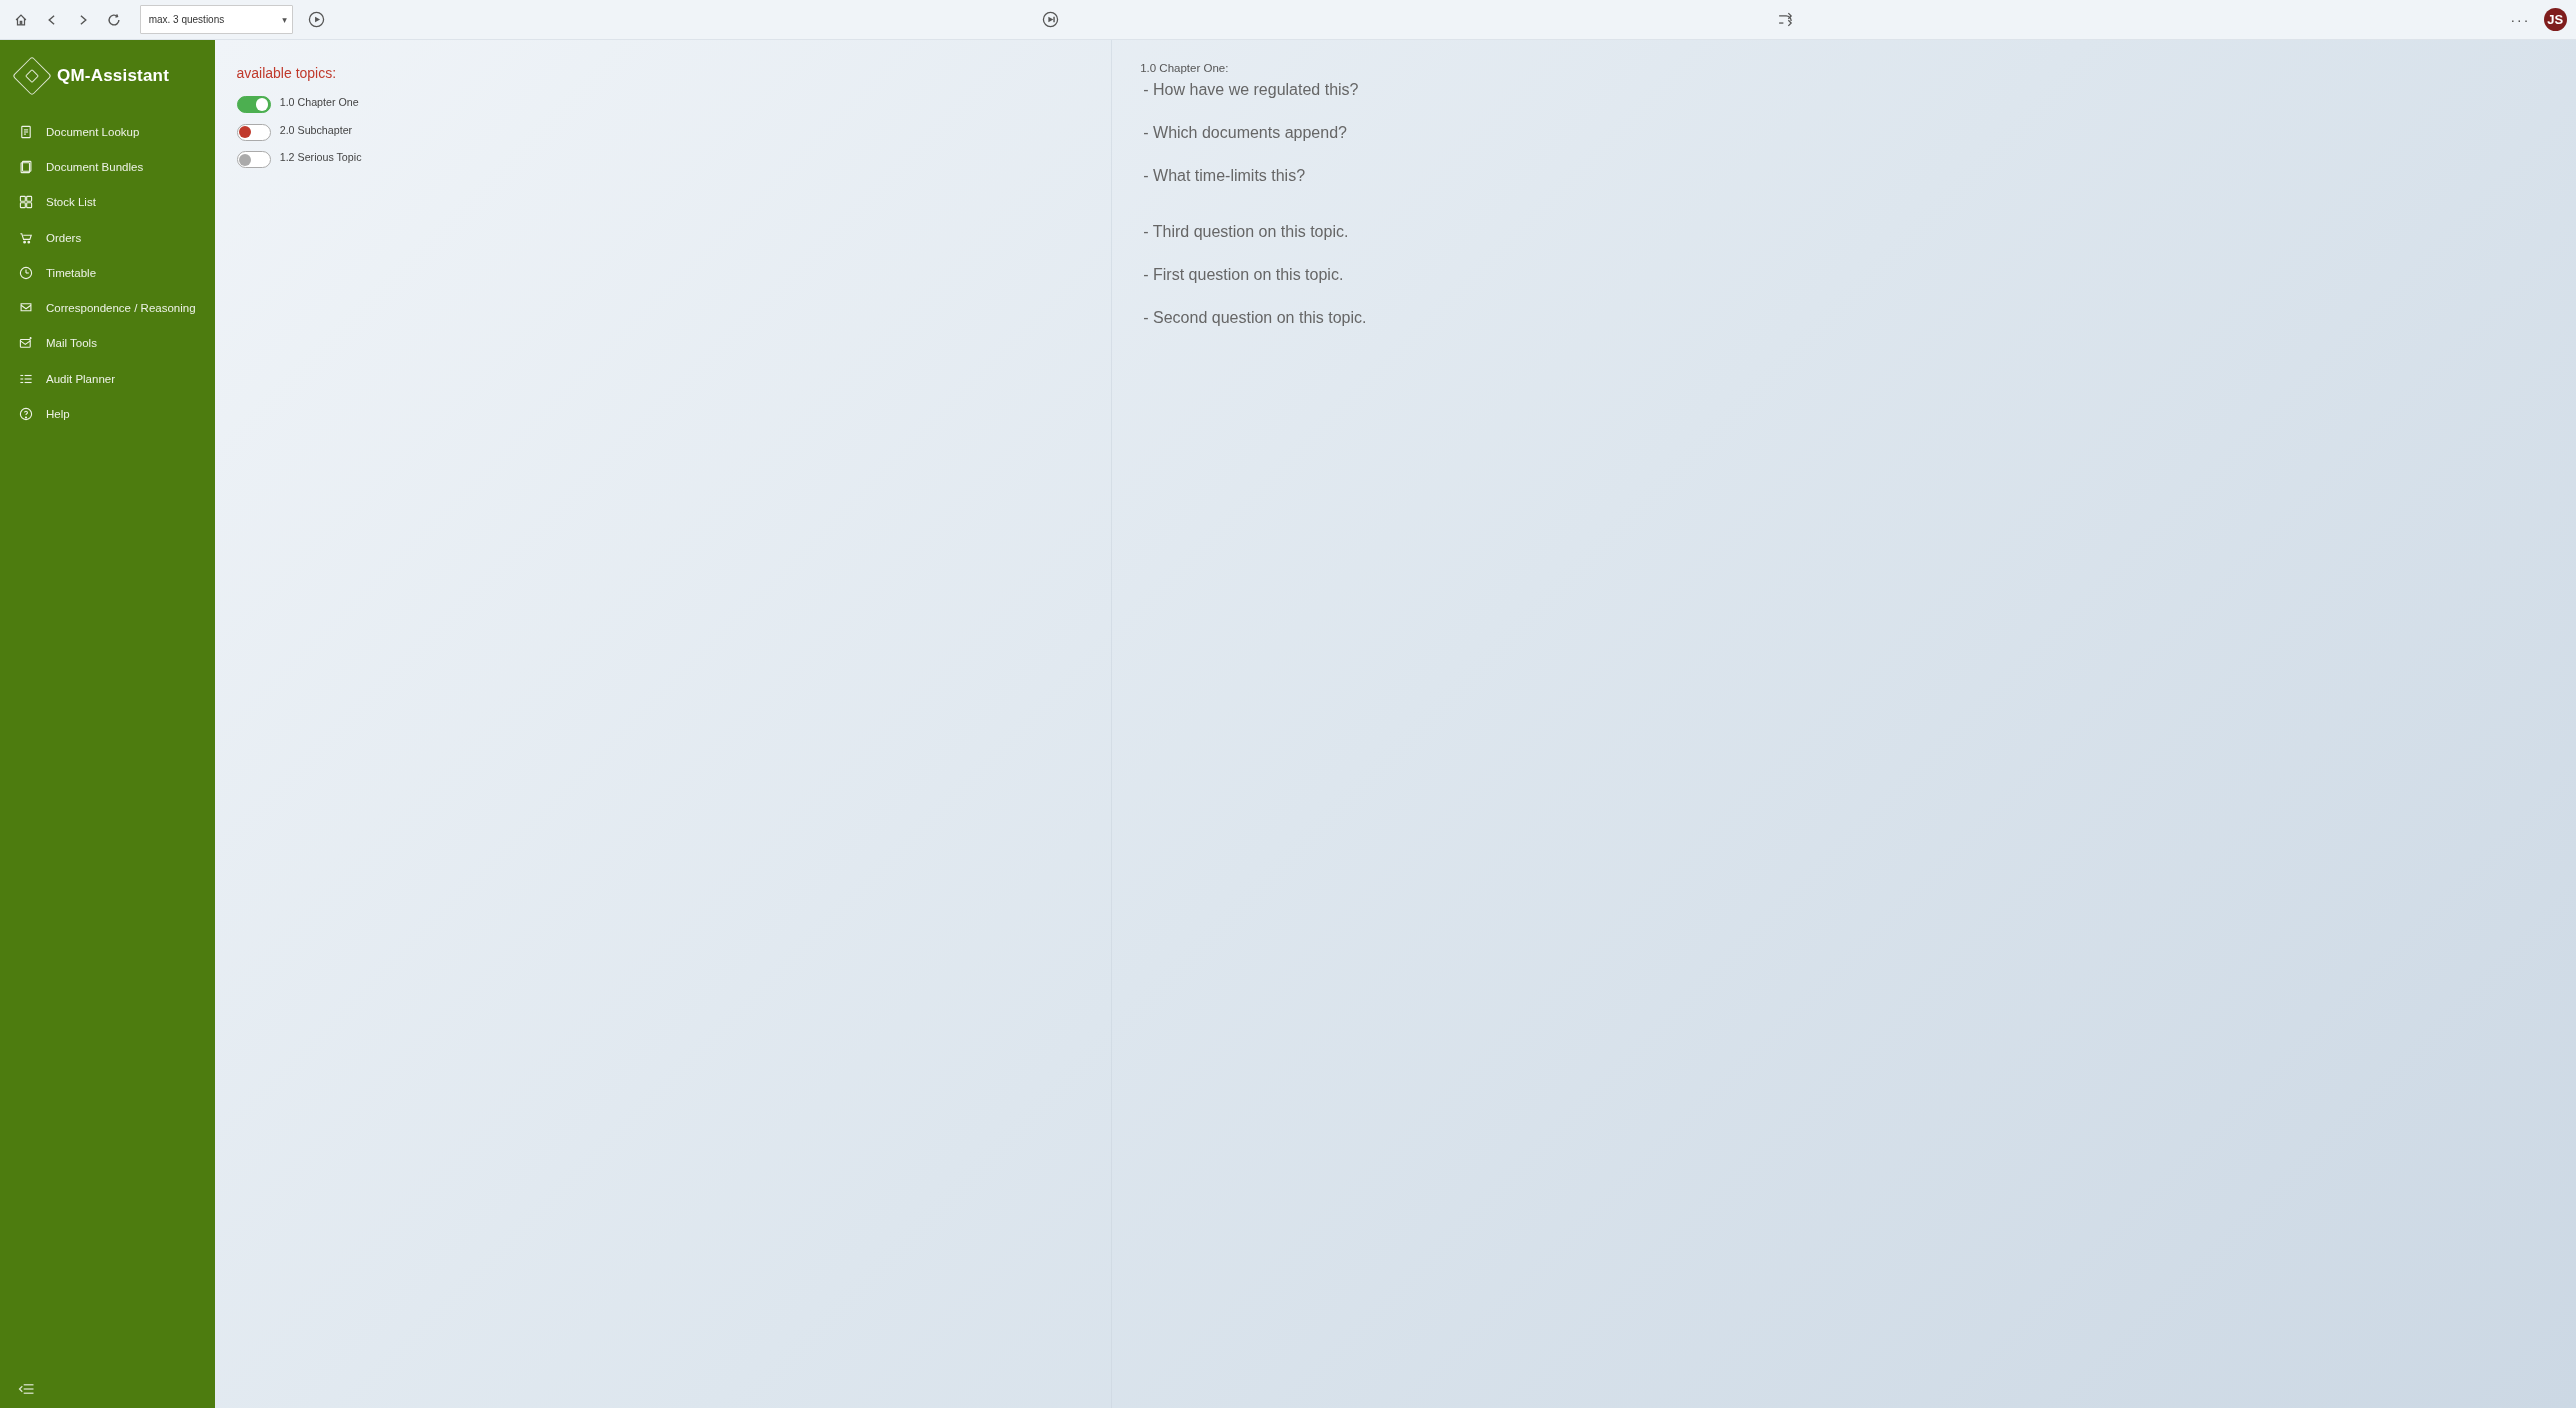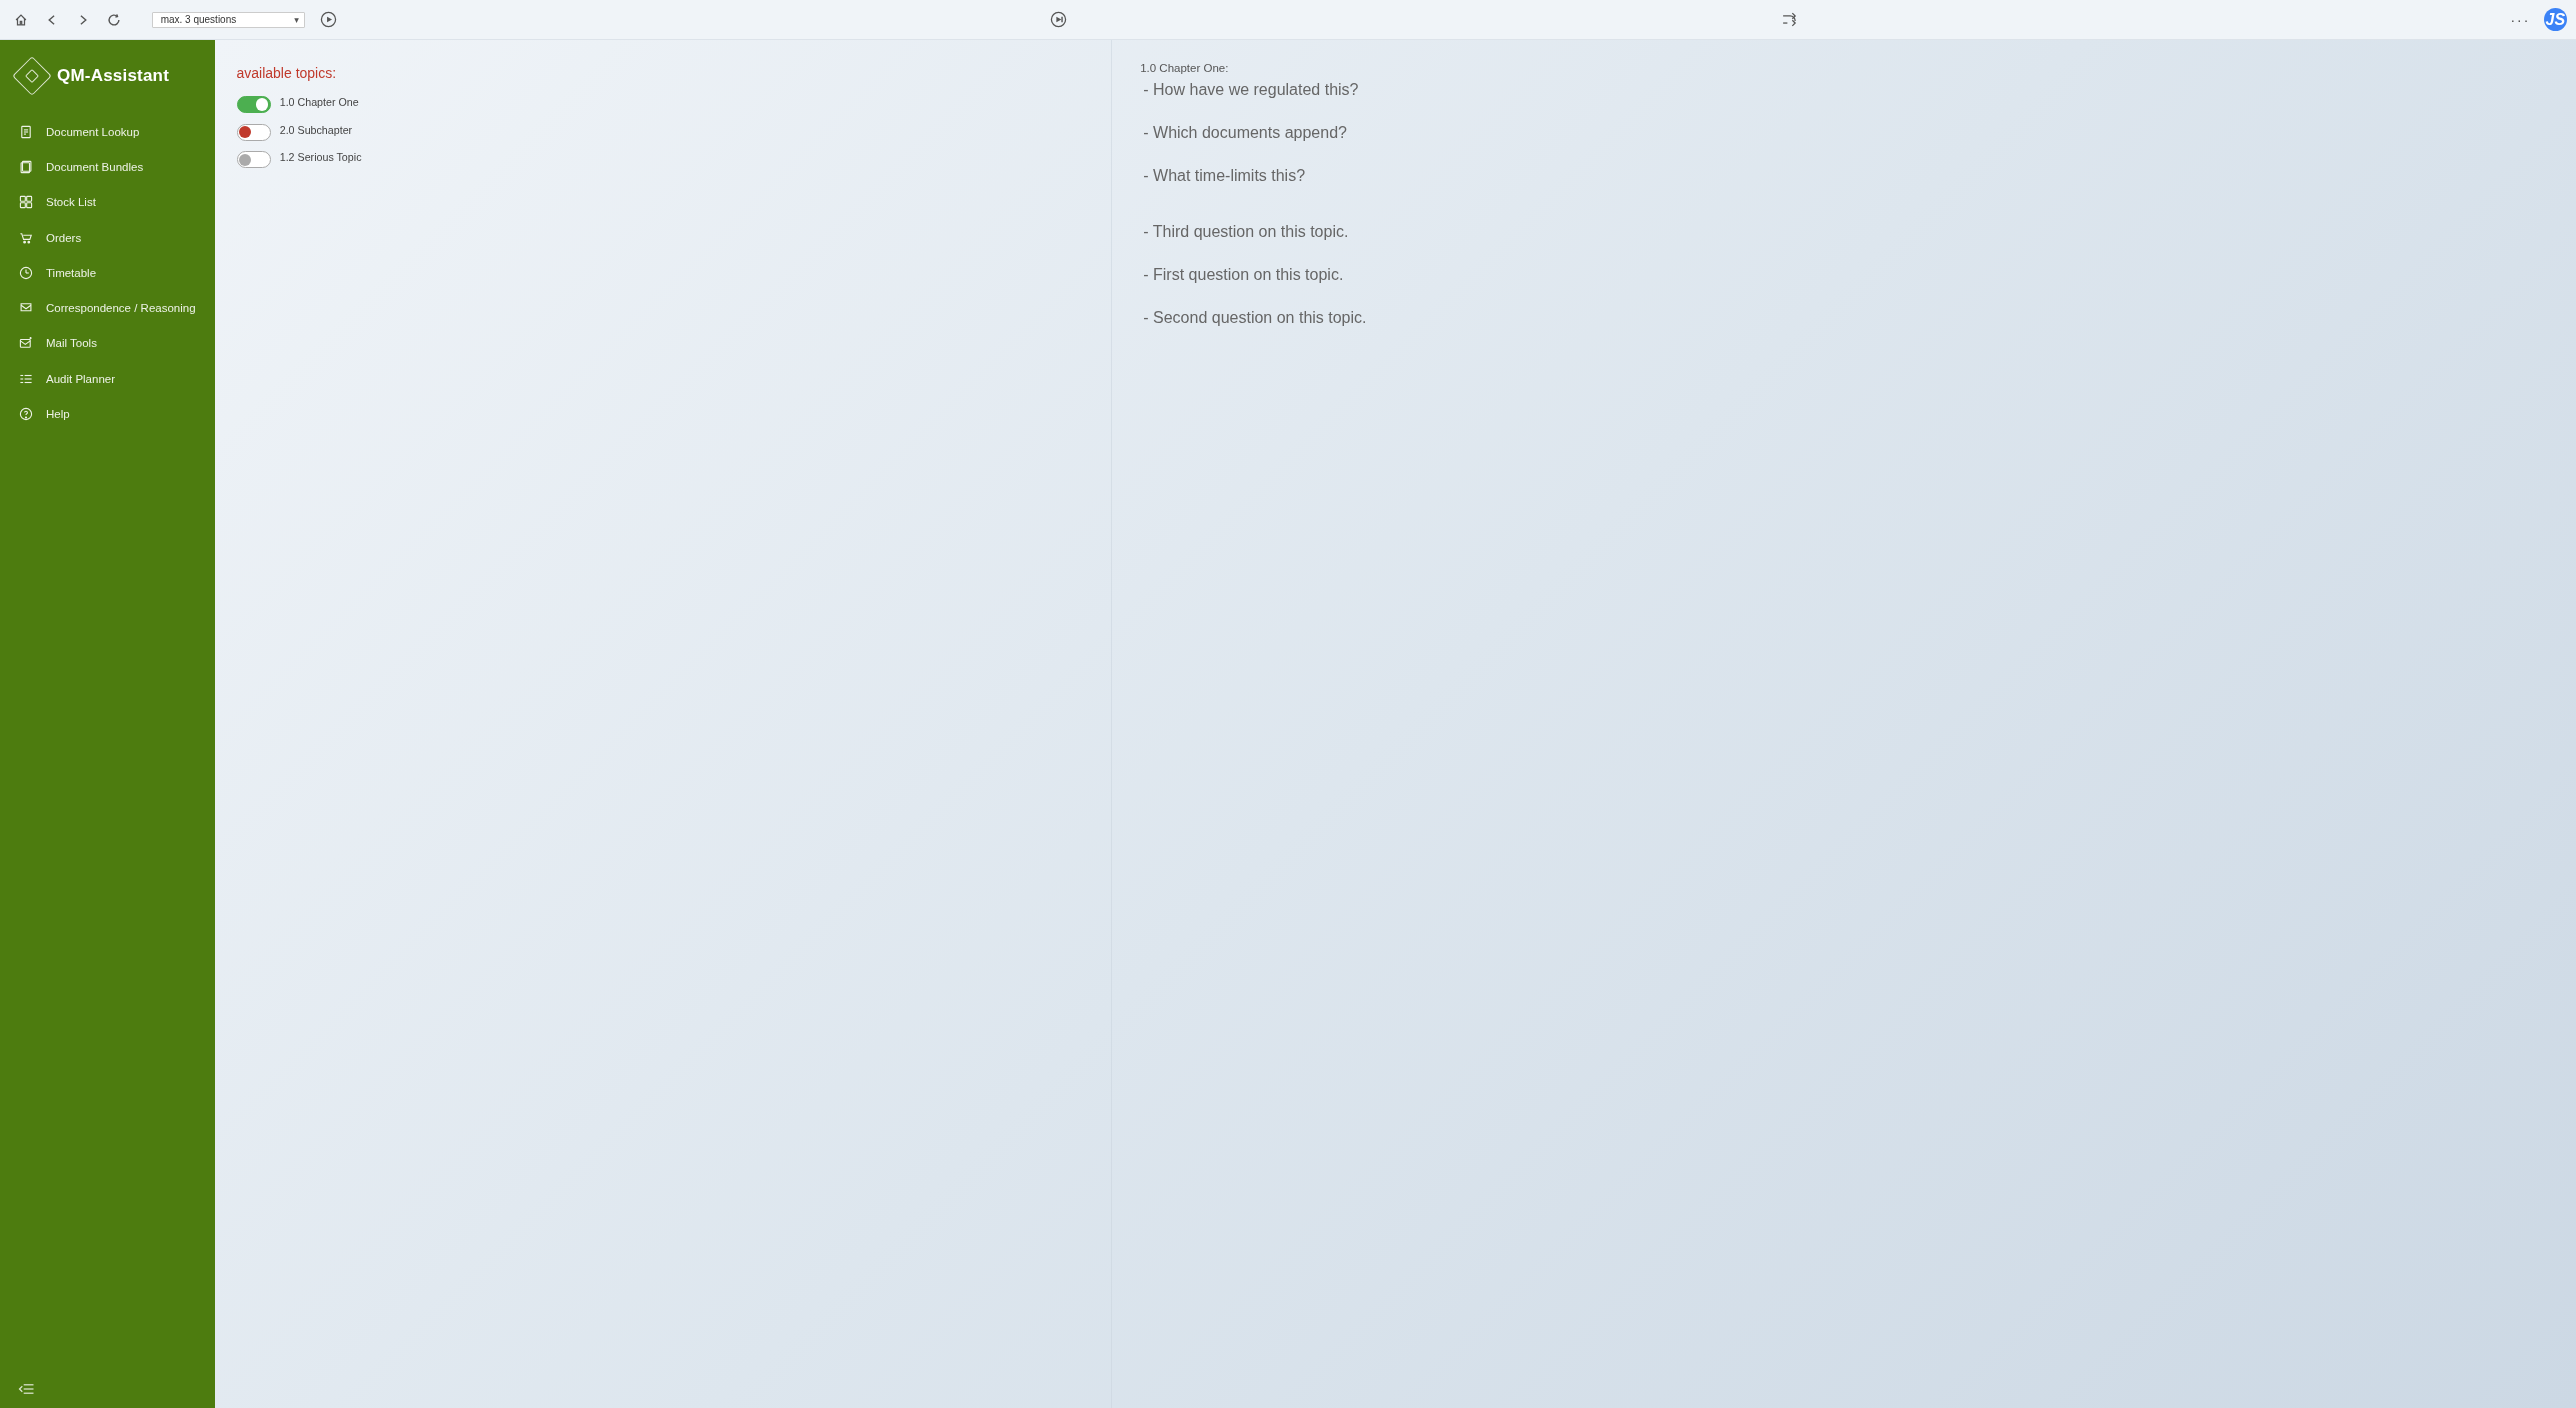--- a/index.html
+++ b/index.html
@@ -19,22 +19,22 @@
     .titlebar-nav-btn {
       width: 24.6px; height: 24.6px;
       background: none; border: none;
       cursor: pointer;
       display: flex; align-items: center; justify-content: center;
       color: #555;
       font-size: 12.3px;
       border-radius: 3.1px;
     }
     .titlebar-dropdown {
-      margin-left: 20px;
-      height: 16px;
+      margin-left: 8px;
+      height: 29px;
       border: 0.8px solid #ccc;
       background: white;
       border-radius: 1px;
       padding: 0 21.5px 0 7.7px;
       font-size: 10px;
       color: #333;
       cursor: pointer;
       width: 153px;
       appearance: none;
       -webkit-appearance: none;
@@ -67,27 +67,26 @@
     .titlebar-more {
       font-size: 15.3px;
       color: #555;
       cursor: pointer;
       padding: 3.1px 7.7px;
       letter-spacing: 1.5px;
       border-radius: 3.1px;
     }
     .titlebar-avatar {
       width: 23px; height: 23px;
-      background: #3b82f6;
+      background: #7f1d1d;
       border-radius: 50%;
       display: flex; align-items: center; justify-content: center;
       color: white;
-      font-size: 16px;
+      font-size: 13px;
       font-weight: bold;
-      font-style: italic;
     }
 
     
     .main-layout {
       display: flex;
       flex: 1;
       overflow: hidden;
     }
 
     

